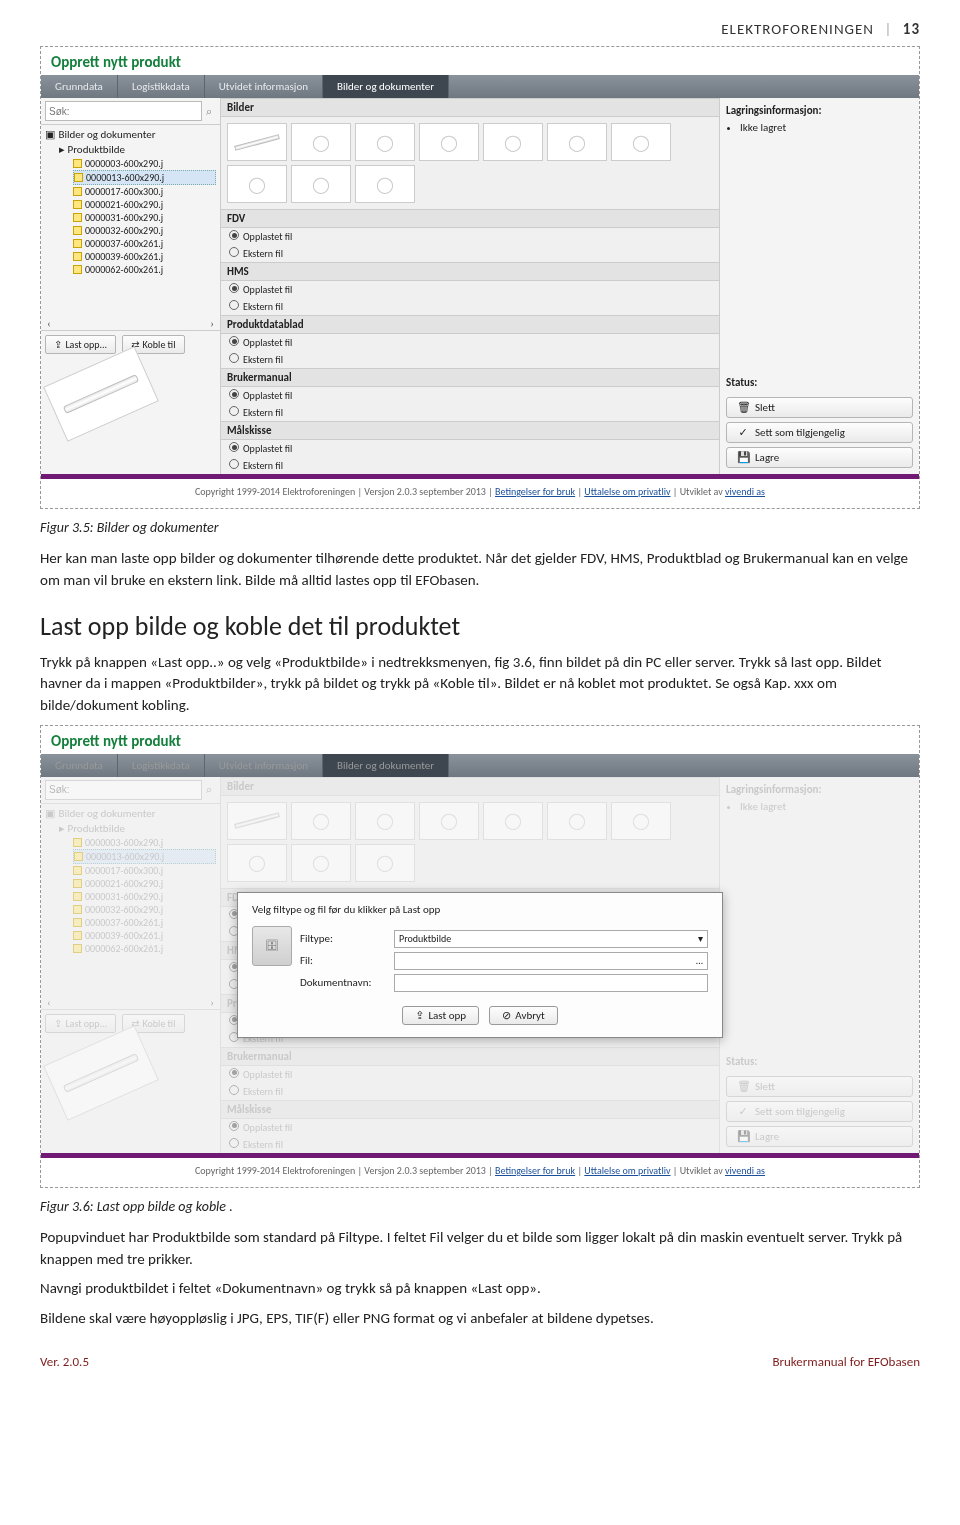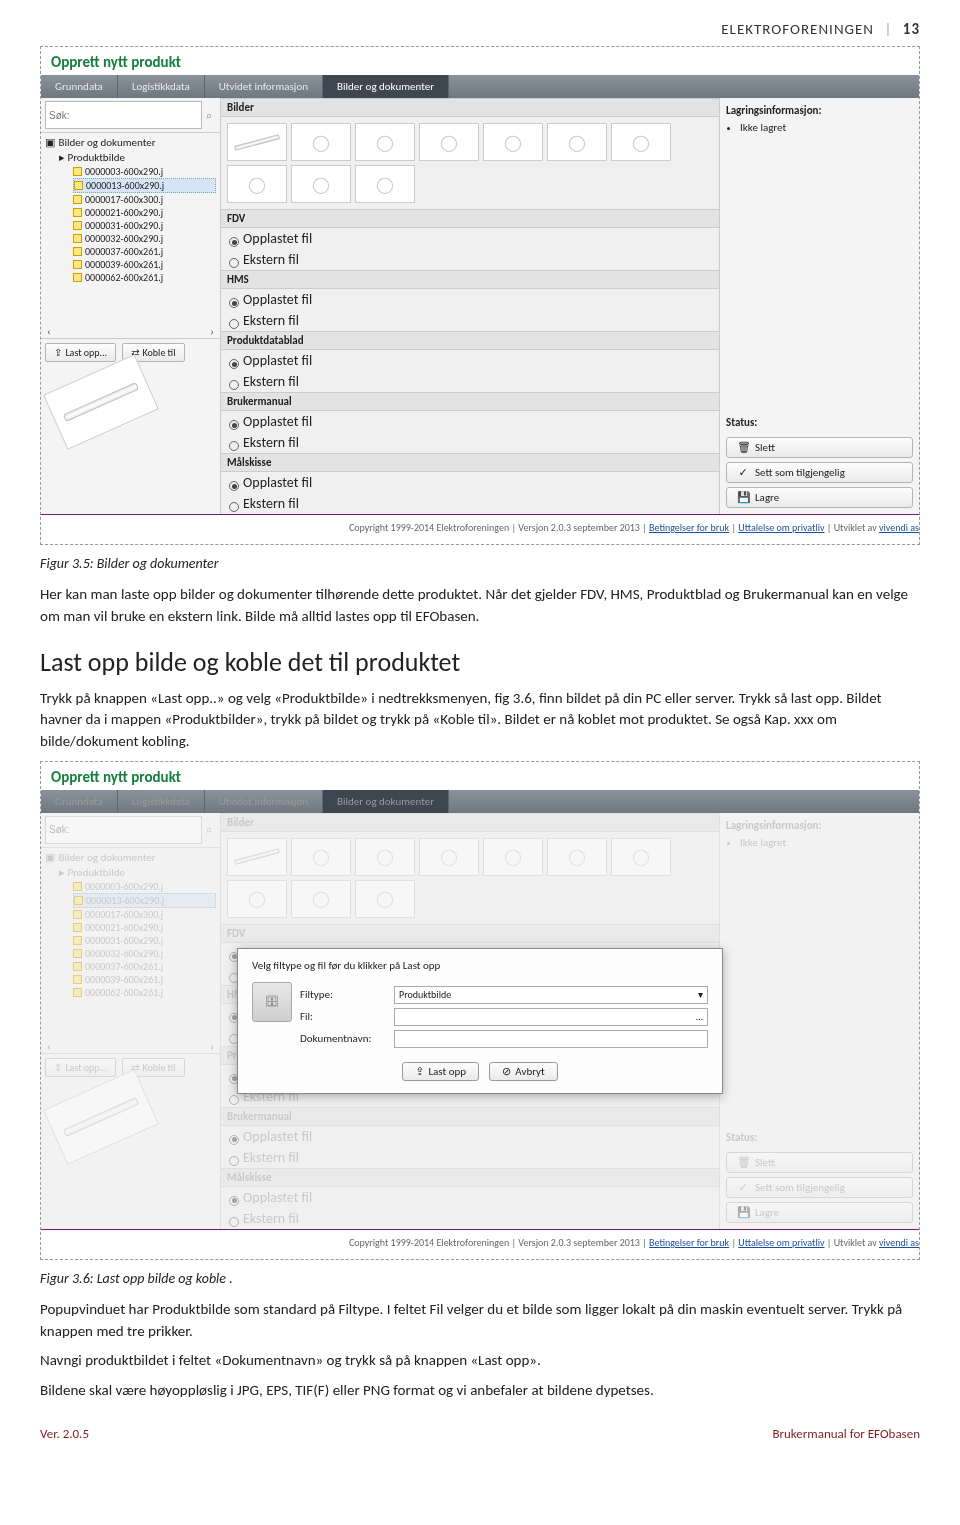--- a/index.html
+++ b/index.html
@@ -10,53 +10,53 @@
   .header-line .page-num { font-weight: bold; }
 
   .screenshot { border: 1px dashed #999; background: #fafafa; padding: 0; margin: 8px 0 10px; position: relative; }
   .app-title { font-weight: bold; color: #15803d; font-size: 15px; padding: 6px 10px 4px; background: #fff; }
   .tabs-row { background: linear-gradient(#8a939b,#6f7880); display: flex; font-size: 11px; }
   .tab { padding: 5px 14px; color: #e6e9ec; border-right: 1px solid #5d6670; cursor: default; }
   .tab.active { background: #3e4750; color: #fff; font-weight: 500; }
   .main-area { display: flex; background: #ececec; font-size: 11px; }
   .left-pane { width: 180px; border-right: 1px solid #ccc; background: #f4f4f4; }
   .search-row { display: flex; align-items: center; padding: 3px 4px; border-bottom: 1px solid #ccc; }
-  .search-row input { flex: 1; font-size: 10px; border: 1px solid #bbb; padding: 1px 3px; height: 28px; }
+  .search-row input { flex: 1; font-size: 10px; border: 1px solid #bbb; padding: 1px 3px; height: 20px; }
   .mag { width: 14px; text-align: center; color: #888; }
   .tree { padding: 2px 4px; height: 192px; overflow: hidden; }
   .tree-root { display: flex; align-items: center; gap: 3px; padding: 1px 0; }
   .tree-sub { padding-left: 14px; }
   .file-item { display: flex; align-items: center; gap: 3px; padding: 0; font-size: 10px; white-space: nowrap; }
   .file-item .ico { width: 9px; height: 9px; border: 1px solid #c9a400; background: #ffe680; display: inline-block; }
   .file-item.sel { background: #d6e5f5; border: 1px dotted #7aa; }
   .scroll-hint { display: flex; justify-content: space-between; padding: 0 6px; color: #555; }
   .btn-row { display: flex; gap: 6px; padding: 4px; border-top: 1px solid #ccc; }
   .mini-btn { background: linear-gradient(#fdfdfd,#eaeaea); border: 1px solid #b5b5b5; border-radius: 2px; font-size: 10px; padding: 2px 8px; display: flex; align-items: center; gap: 3px; }
   .mini-btn .ico { font-size: 10px; }
   .preview-pane { width: 120px; padding: 6px; display: flex; align-items: center; justify-content: center; }
   .preview-img { width: 100px; height: 60px; background: #fff; border: 1px solid #ccc; display: flex; align-items: center; justify-content: center; transform: rotate(-24deg); }
   .tube { width: 80px; height: 8px; background: linear-gradient(#e8e8e8,#fff,#e8e8e8); border: 1px solid #bbb; border-radius: 3px; }
 
   .mid-pane { flex: 1; background: #f0f0f0; }
   .section-hd { background: #e3e3e3; border-top: 1px solid #ccc; border-bottom: 1px solid #ccc; font-weight: bold; padding: 2px 6px; font-size: 11px; }
   .thumbs { display: flex; flex-wrap: wrap; gap: 4px; padding: 6px; }
   .thumb { width: 60px; height: 38px; background: #fff; border: 1px solid #ccc; display: flex; align-items: center; justify-content: center; color: #ccc; font-size: 16px; }
   .thumb.first .tube2 { width: 46px; height: 5px; background: linear-gradient(#ddd,#fff,#ddd); border: 1px solid #bbb; transform: rotate(-15deg); }
-  .radio-row { padding: 2px 8px; display: flex; align-items: flex-end; gap: 4px; font-size: 14px; }
+  .radio-row { padding: 2px 8px; display: flex; align-items: flex-start; gap: 4px; font-size: 10px; }
   .radio-row .dot { width: 10px; height: 10px; border: 1px solid #666; border-radius: 50%; display: inline-flex; align-items: center; justify-content: center; }
   .radio-row .dot.sel::after { content: ""; width: 5px; height: 5px; background: #444; border-radius: 50%; }
 
   .right-pane { width: 200px; background: #f4f4f4; border-left: 1px solid #ccc; padding: 6px; display: flex; flex-direction: column; justify-content: space-between; }
   .right-pane .label { font-weight: bold; font-size: 11px; }
   .bullet-list { margin: 4px 0 0 14px; font-size: 11px; }
   .action-btns { display: flex; flex-direction: column; gap: 4px; margin-top: 8px; }
   .action-btn { background: linear-gradient(#fdfdfd,#eaeaea); border: 1px solid #b5b5b5; border-radius: 3px; font-size: 11px; padding: 3px 10px; display: flex; align-items: center; gap: 6px; }
   .action-btn .ico { width: 12px; display: inline-block; text-align: center; }
 
-  .copyright { text-align: right; font-size: 10px; color: #666; padding: 6px 0 10px; background: #fff; border-top: 1px solid #701a75; }
+  .copyright { text-align: center; font-size: 10px; color: #666; padding: 6px 0 10px; background: #fff; border-top: 5px solid #701a75; }
   .copyright a { color: #1a4f9a; text-decoration: underline; }
 
   .fig-caption { font-style: italic; font-size: 14px; margin: 6px 0 12px; }
   .body-text { font-size: 15px; line-height: 1.45; margin: 0 0 8px; }
   .h2 { font-size: 26px; font-weight: 400; margin: 18px 0 10px; color: #222; font-family: "Myriad Pro", Calibri, Arial, sans-serif; }
 
   
   .overlay { position: absolute; left: 0; top: 0; right: 0; bottom: 0; background: rgba(240,240,240,0.55); display: flex; align-items: center; justify-content: center; pointer-events: none; }
   .dialog { background: #fdfdfd; border: 1px solid #888; width: 486px; padding: 10px 14px 12px; font-size: 11px; box-shadow: 0 2px 10px rgba(0,0,0,0.3); }
   .dialog .dlg-title { font-size: 11px; margin-bottom: 10px; }

